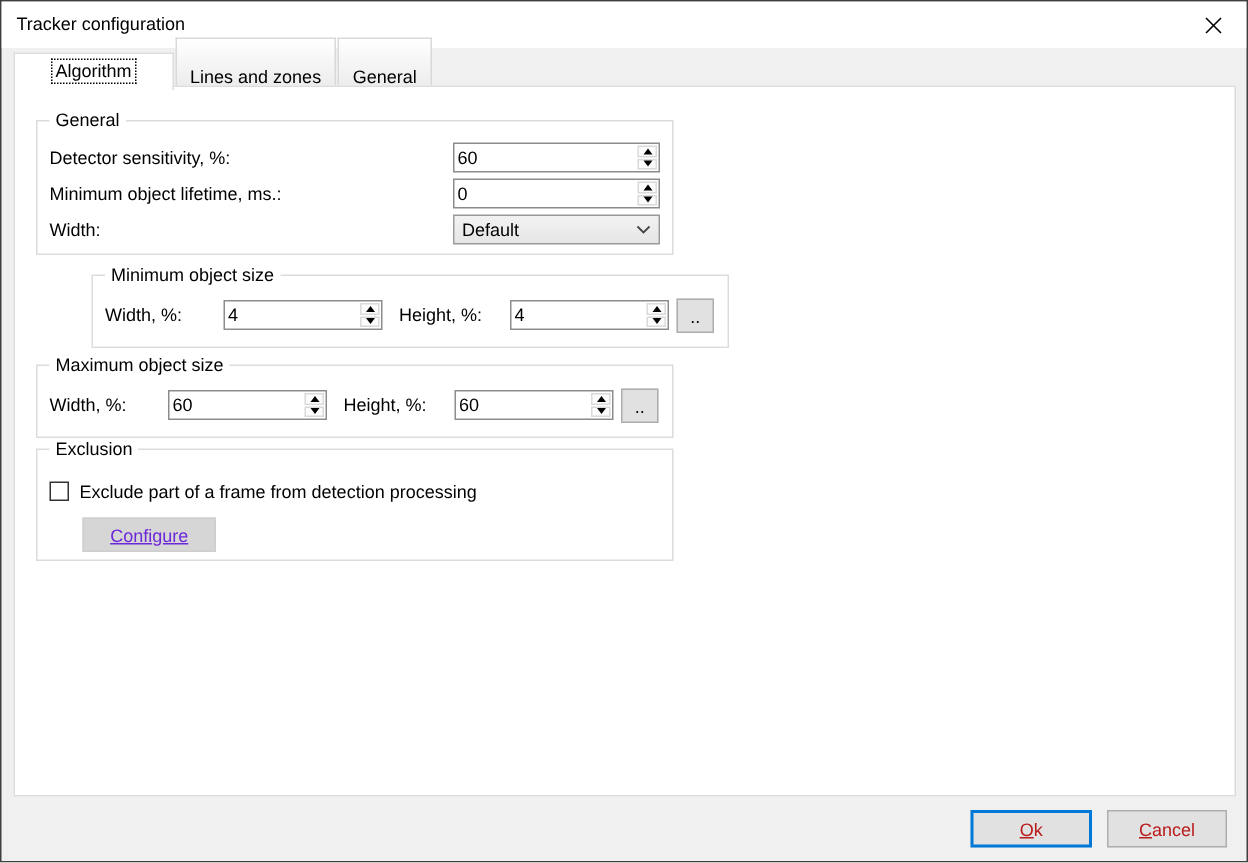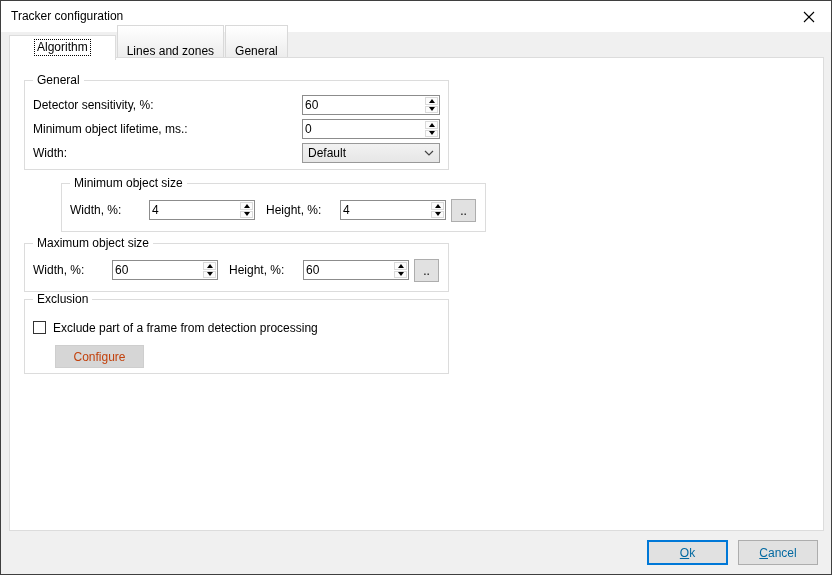--- a/index.html
+++ b/index.html
@@ -88,29 +88,29 @@
     background:#e1e1e1; border:1px solid #adadad;
     font-size:12px; line-height:14px; text-align:center; color:#000;
     display:flex; align-items:center; justify-content:center;
   }
   
   .checkbox {
     position:absolute; width:13px; height:13px; border:1px solid #333; background:#fff;
   }
   .cfg-btn {
     position:absolute; left:30px; top:45px; width:89px; height:23px;
-    background:#d6d6d6; border:1px solid #cecece; color:#c2410c;
-    display:flex; align-items:center; justify-content:center; font-size:12px;
+    background:#d6d6d6; border:1px solid #cecece; color:#6d28d9;
+    display:flex; align-items:center; justify-content:center; font-size:12px;text-decoration:underline;
   }
   
   .btn {
     position:absolute; top:539px; width:81px; height:25px;
     background:#e1e1e1; border:1px solid #adadad;
     display:flex; align-items:center; justify-content:center;
-    font-size:12px; color:#0369a1;
+    font-size:12px; color:#b91c1c;
   }
   .btn.default { border:2px solid #0078d7; }
   .btn-ok { left:646px; }
   .btn-cancel { left:737px; width:80px; }
   .uline { text-decoration: underline; }
 </style>
 </head>
 <body>
 
 <div class="window">

